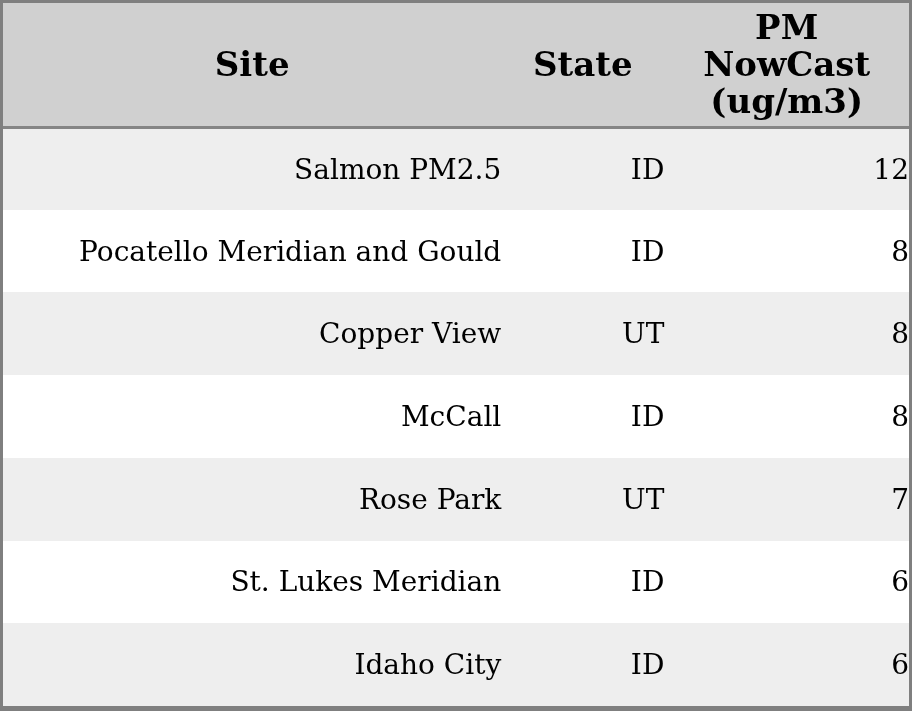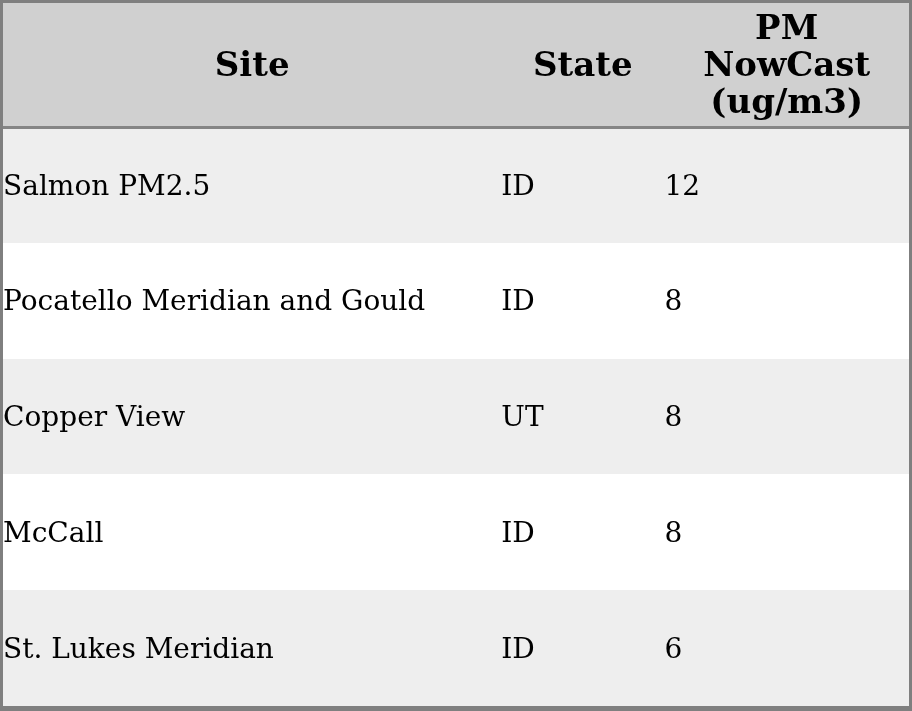--- a/index.html
+++ b/index.html
@@ -37,21 +37,21 @@
     font-weight: bold;
     line-height: 37px;
     text-align: center;
     vertical-align: middle;
     white-space: pre-line;
     padding: 0;
   }
   tbody td {
     font-size: 28px;
     font-weight: normal;
-    text-align: left;
+    text-align: right;
     vertical-align: middle;
     padding: 0;
   }
   tbody tr { height: 57px; }
   tbody tr:nth-child(odd)  { background: #eeeeee; }
   tbody tr:nth-child(even) { background: #ffffff; }
 </style>
 </head>
 <body>
 
@@ -86,19 +86,29 @@
         <td>Copper View</td>
         <td>UT</td>
         <td>8</td>
       </tr>
       <tr>
         <td>McCall</td>
         <td>ID</td>
         <td>8</td>
       </tr>
       <tr>
+        <td>Rose Park</td>
+        <td>UT</td>
+        <td>7</td>
+      </tr>
+      <tr>
         <td>St. Lukes Meridian</td>
+        <td>ID</td>
+        <td>6</td>
+      </tr>
+      <tr>
+        <td>Idaho City</td>
         <td>ID</td>
         <td>6</td>
       </tr>
     </tbody>
   </table>
 </div>
 
 </body></html>

